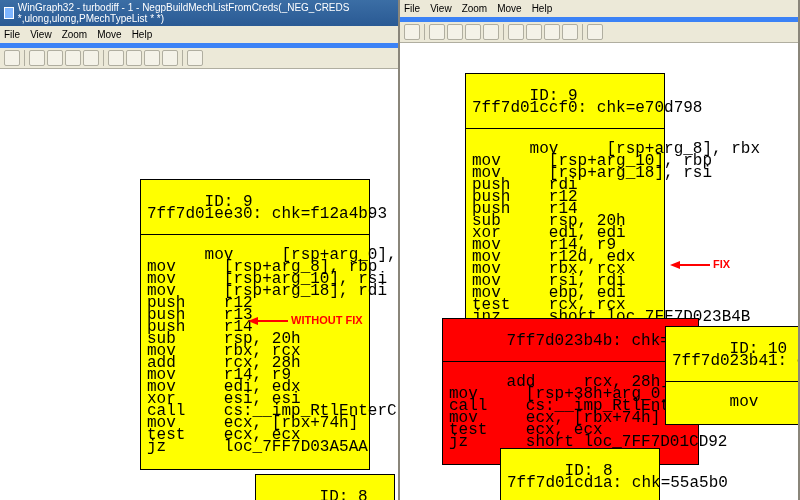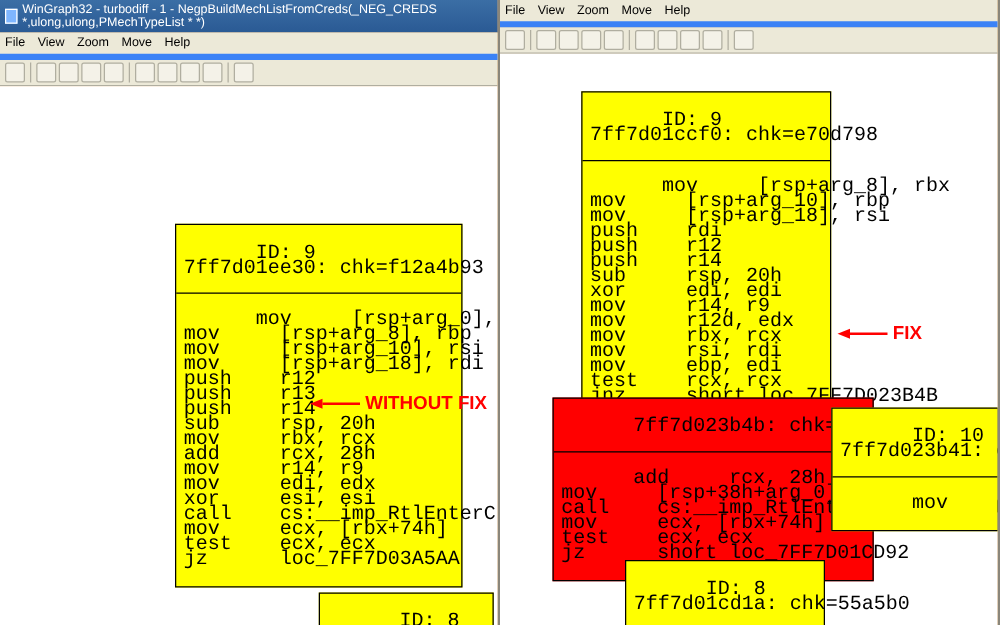--- a/index.html
+++ b/index.html
@@ -10,21 +10,21 @@
 .menubar { background: #ece9d8; font-size: 10px; padding: 3px 4px; border-bottom: 5px solid #3b82f6; display: flex; gap: 10px; }
 .menubar span { color: #000; }
 .toolbar { background: #ece9d8; padding: 2px 4px; border-bottom: 1px solid #b0aea0; display: flex; gap: 2px; align-items: center; }
 .tbtn { width: 16px; height: 16px; background: #f4f2e8; border: 1px solid #b0aea0; border-radius: 2px; }
 .tdiv { width: 1px; height: 16px; background: #b0aea0; margin: 0 2px; }
 .canvas { flex: 1; background: #fff; position: relative; overflow: hidden; }
 .node { position: absolute; background: #ffff00; border: 1px solid #000; font-family: "Courier New", monospace; font-size: 16px; line-height: 12px; padding: 4px 6px; white-space: pre; }
 .node.red { background: #ff0000; color: #000; }
 .node hr { border: none; border-top: 1px solid #000; margin: 2px -6px; }
 svg.edges { position: absolute; inset: 0; pointer-events: none; }
-.annot { position: absolute; color: #ff0000; font-weight: bold; font-size: 15px; font-family: Arial, sans-serif; }
+.annot { position: absolute; color: #ff0000; font-weight: bold; font-size: 11px; font-family: Arial, sans-serif; }
 .arrow-l { display: inline-block; width: 0; height: 0; border-top: 4px solid transparent; border-bottom: 4px solid transparent; border-right: 10px solid #ff0000; vertical-align: middle; }
 .arrow-line { display: inline-block; height: 2px; width: 30px; background: #ff0000; vertical-align: middle; }
 </style>
 </head>
 <body>
 
 <div class="pane">
   <div class="titlebar">
     <span class="ico"></span>
     <span>WinGraph32 - turbodiff - 1 - NegpBuildMechListFromCreds(_NEG_CREDS *,ulong,ulong,PMechTypeList * *)</span>

